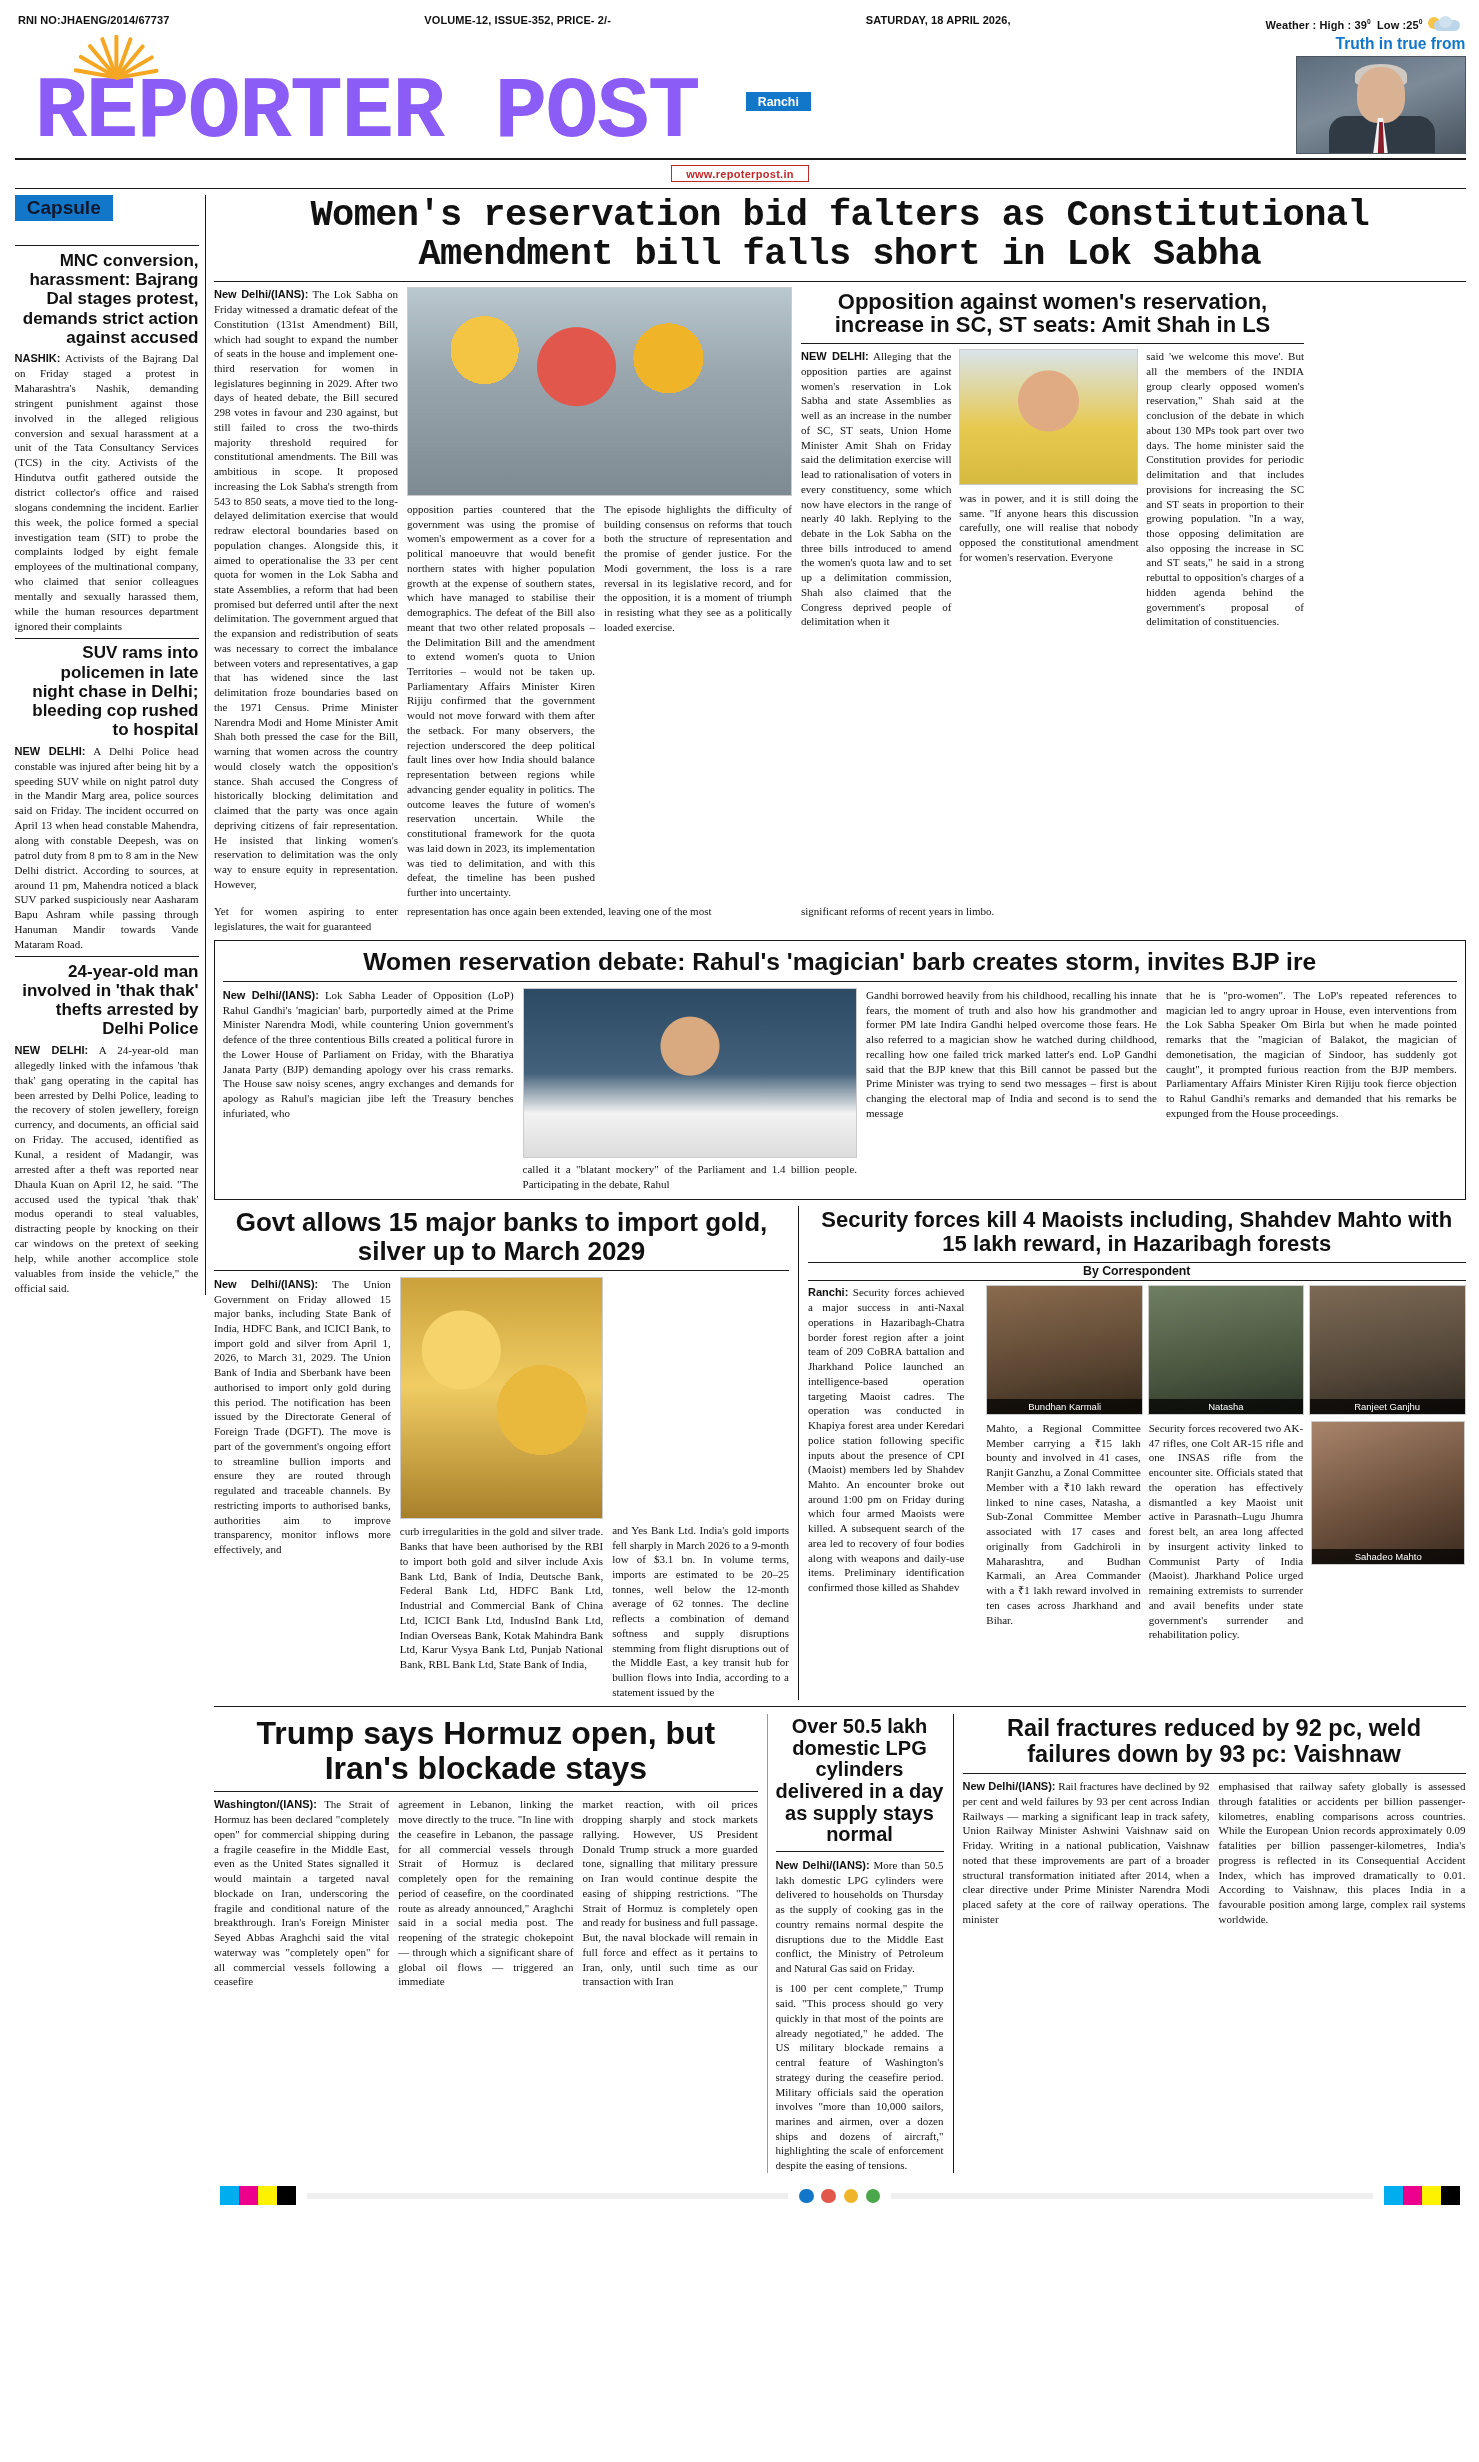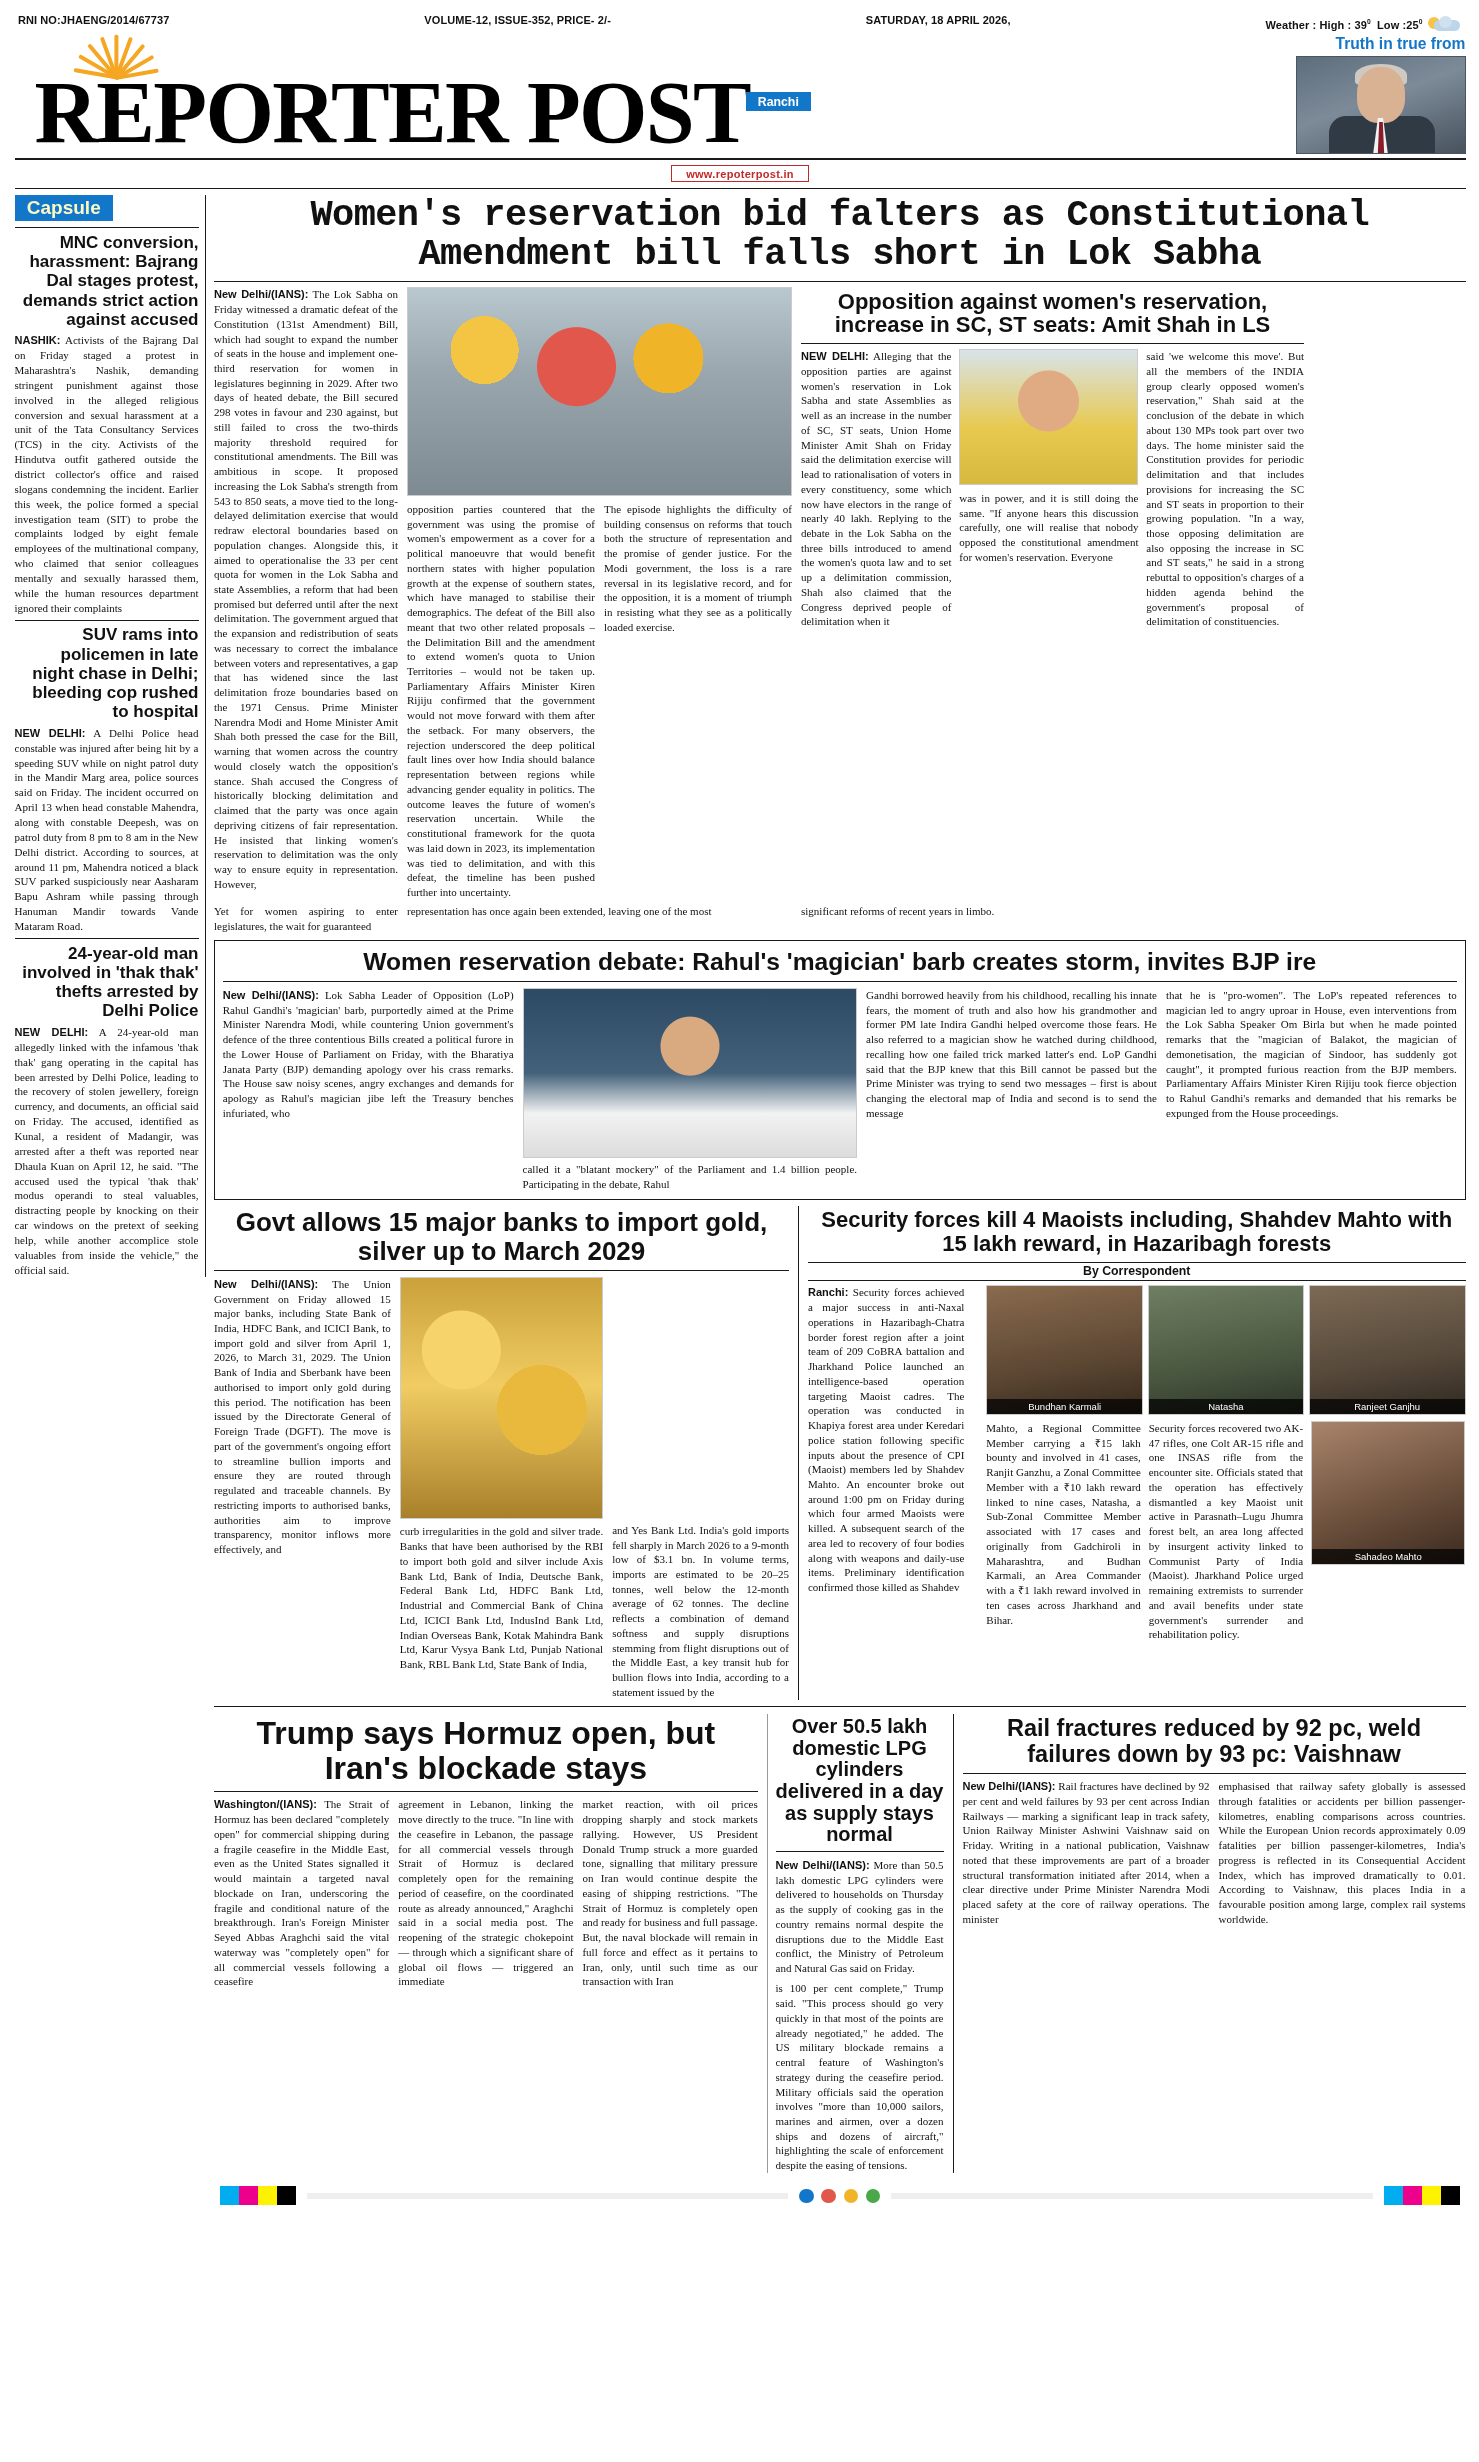--- a/index.html
+++ b/index.html
@@ -67,25 +67,25 @@
     background: #f5a623;
     transform-origin: 1.1px 1.7px;
     border-radius: 1.7px;
   }
   .title-row {
     display: flex;
     align-items: flex-end;
     justify-content: space-between;
   }
   .paper-title {
-    font-family: Liberation Serif, serif;
+    font-family: Liberation Mono, monospace;
     font-weight: bold;
     font-size: 88px;
     line-height: 1.0;
-    color: #000000;
+    color: #8b5cf6;
     letter-spacing: -1.7px;
     margin-left: 20px;
     padding-top: 14.5px;
   }
   .masthead-right {
     text-align: right;
     padding-bottom: 3.4px;
     width: 313px;
   }
   .tagline {
@@ -163,27 +163,27 @@
   .left-rail {
     width: 184px;
     flex: none;
     border-right: 1.1px solid #1a1a1a;
     padding-right: 6.7px;
   }
   .main-col { flex: 1; }
 
   .capsule-tag {
     background: #1277c9;
-    color: #fef9c3;
+    color: #0f172a;
     font-family: "Liberation Sans", sans-serif;
     font-weight: bold;
     font-size: 19px;
     padding: 2.2px 12.3px;
     display: inline-block;
-    margin-bottom: 2px;
+    margin-bottom: 20px;
   }
   .rail-hr { border: none; border-top: 1.1px solid #1a1a1a; margin: 4.5px 0; }
 
   .rail-head {
     font-family: "Liberation Sans", sans-serif;
     font-weight: bold;
     font-size: 17px;
     line-height: 1.13;
     margin: 3.4px 0 4.5px 0;
     text-align: right;

